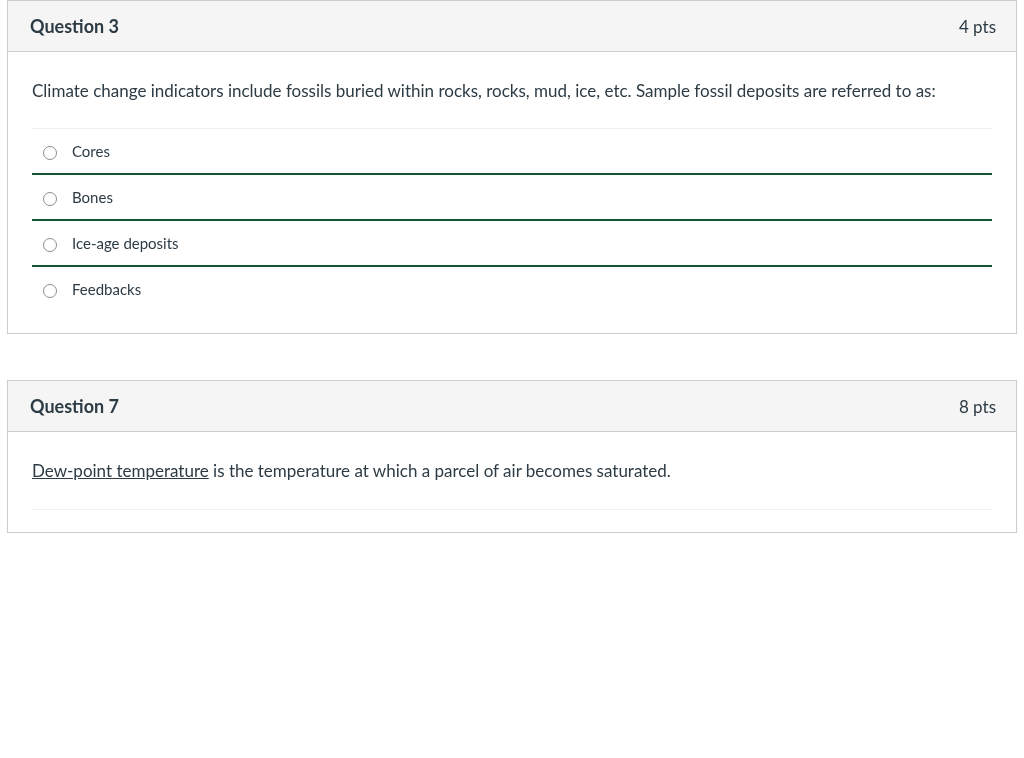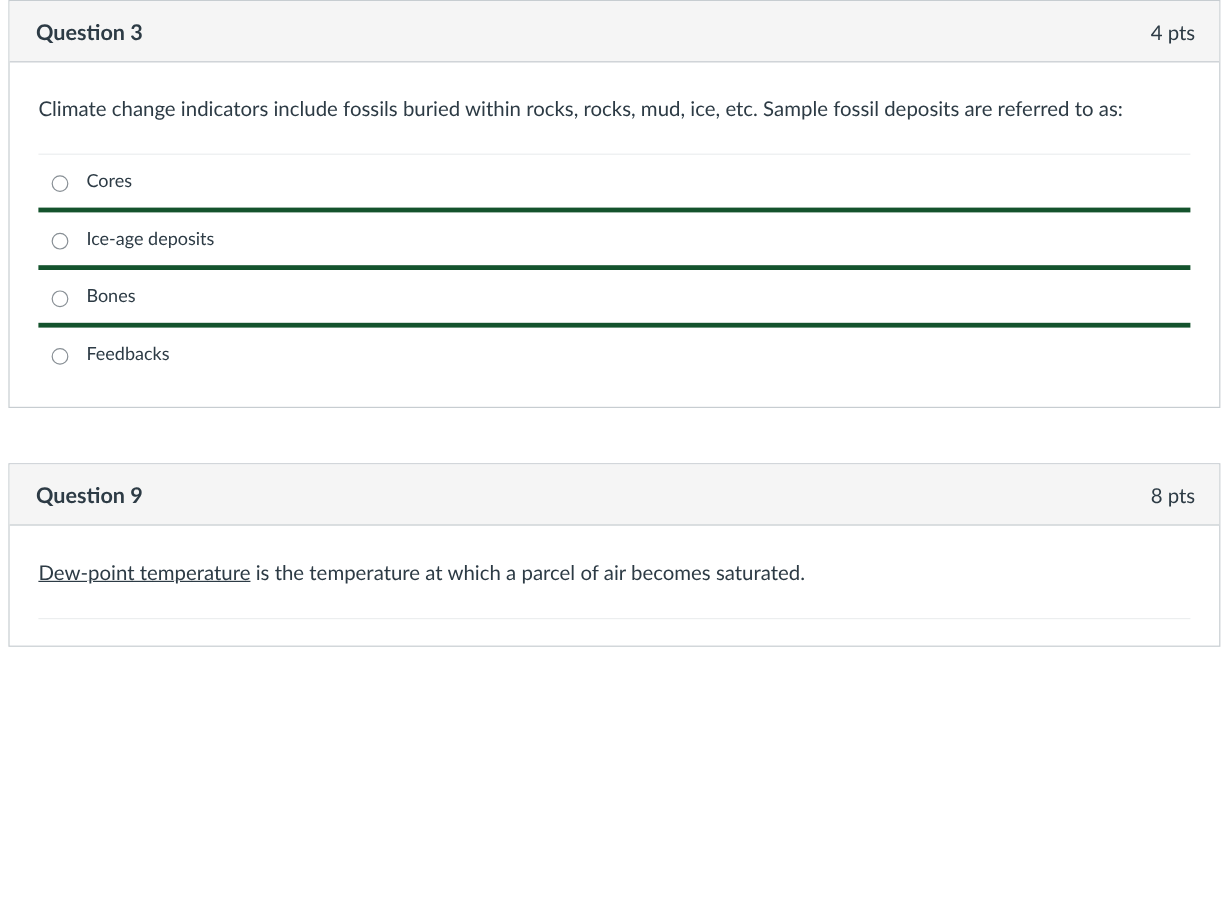--- a/index.html
+++ b/index.html
@@ -47,21 +47,21 @@
     line-height: 1.55;
     margin: 0 0 24px 0;
   }
   .q-prompt .ul {
     text-decoration: underline;
   }
   .options {
     border-top: 1px solid #eceeef;
   }
   .option {
-    border-bottom: 4px solid #14532d;
+    border-bottom: 2px solid #14532d;
     padding: 13px 2px 13px 6px;
     display: flex;
     align-items: center;
     gap: 12px;
     font-size: 15px;
     color: #2d3b45;
     cursor: pointer;
   }
   .option:last-child {
     border-bottom: none;
@@ -98,37 +98,37 @@
     </div>
     <div class="q-body">
       <p class="q-prompt">Climate change indicators include fossils buried within rocks, rocks, mud, ice, etc. Sample fossil deposits are referred to as:</p>
       <div class="options">
         <label class="option">
           <input type="radio" name="q3" class="radio" style="">
           <span>Cores</span>
         </label>
         <label class="option">
           <input type="radio" name="q3" class="radio" style="">
-          <span>Ice-age deposits</span>
+          <span>Bones</span>
         </label>
         <label class="option">
           <input type="radio" name="q3" class="radio" style="">
-          <span>Bones</span>
+          <span>Ice-age deposits</span>
         </label>
         <label class="option">
           <input type="radio" name="q3" class="radio" style="">
           <span>Feedbacks</span>
         </label>
       </div>
     </div>
   </div>
 
   <div class="question-card">
     <div class="q-header">
-      <span class="q-title">Question 9</span>
+      <span class="q-title">Question 7</span>
       <span class="q-pts">8 pts</span>
     </div>
     <div class="q-body">
       <p class="q-prompt"><span class="ul">Dew-point temperature</span><span> is the temperature at which a parcel of air becomes saturated.</span></p>
       <div class="options">
       </div>
     </div>
   </div>
 
 </div>

